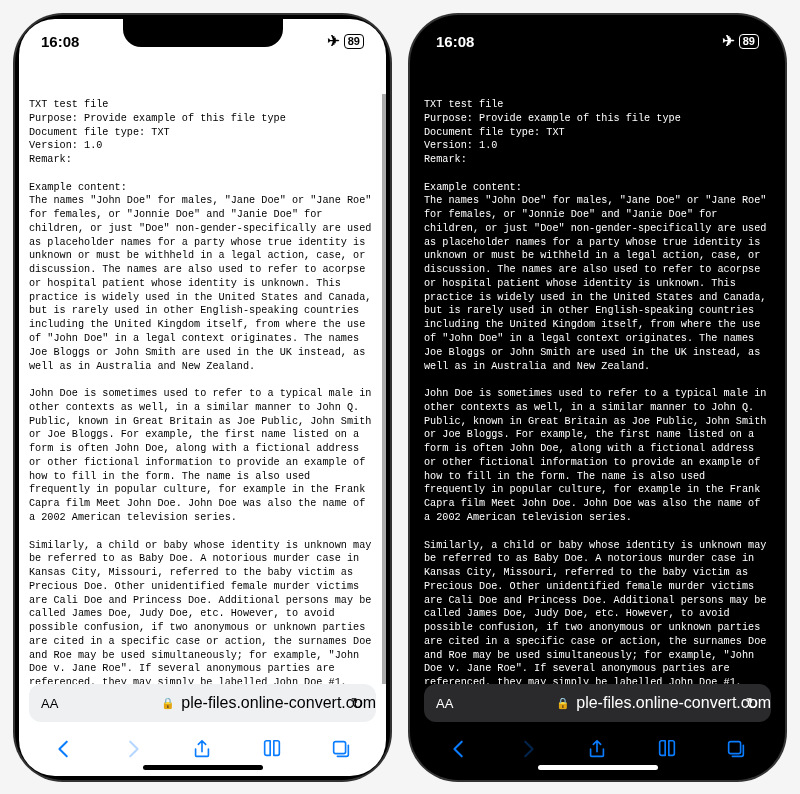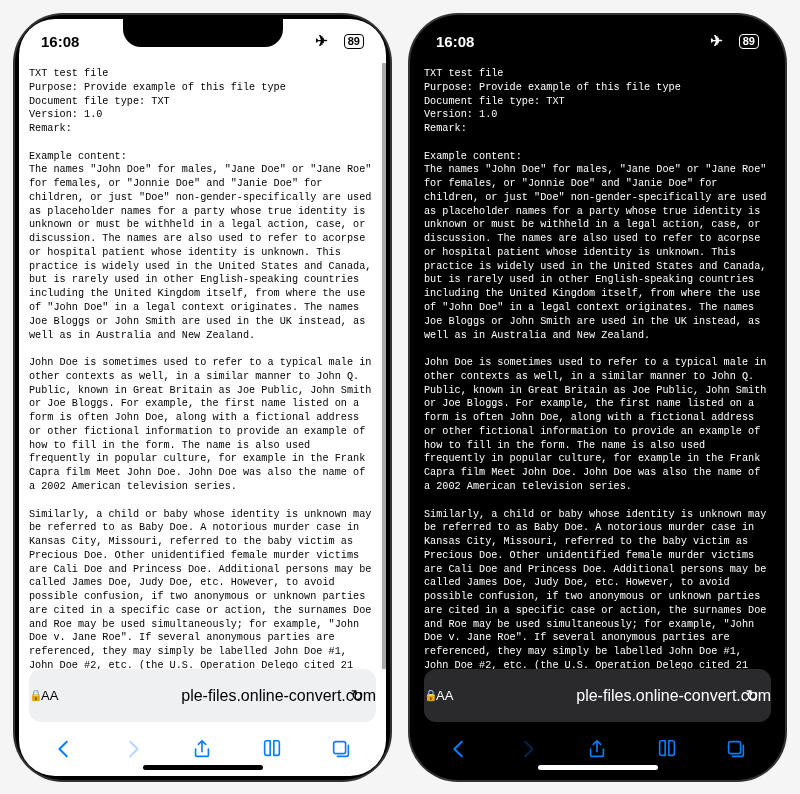--- a/index.html
+++ b/index.html
@@ -54,42 +54,42 @@
       z-index: 5;
     }
     .status-right { display: flex; align-items: center; gap: 4px; }
     .battery-box {
       border: 1.5px solid currentColor;
       border-radius: 4px;
       padding: 1px 3px;
       font-size: 11px;
       font-weight: 700;
       line-height: 1;
-      margin-left: 12px;
     }
     .content {
       flex: 1;
       overflow: hidden;
       padding: 4px 10px;
       font-family: "Courier New", monospace;
       font-size: 10.2px;
       line-height: 1.35;
       white-space: pre-wrap;
       word-wrap: break-word;
       position: relative;
+      margin-top: 31px;
     }
     .light .content { border-right: 4px solid #aaa; }
     .url-bar {
       margin: 0 10px 6px;
-      height: 53px;
+      height: 38px;
       border-radius: 12px;
       display: flex;
       align-items: center;
-      justify-content: space-between;
-      gap: 12px;
+      justify-content: flex-end;
+      gap: 6px;
       font-size: 15px;
       position: relative;
     }
     .light .url-bar { background: #eef0f2; color: #000; }
     .dark .url-bar { background: #2a2a2c; color: #fff; }
     .url-aa { position: absolute; left: 12px; font-size: 13px; font-weight: 500; }
     .url-reload { position: absolute; right: 12px; font-size: 16px; }
     .url-lock { font-size: 11px; color: #888; }
     .url-text { font-size: 16px; }
     .toolbar {

